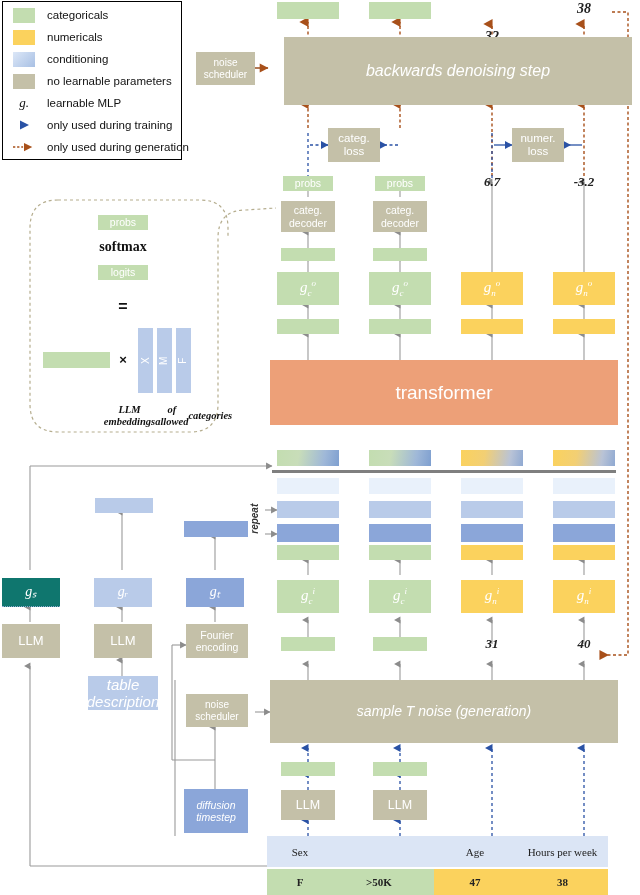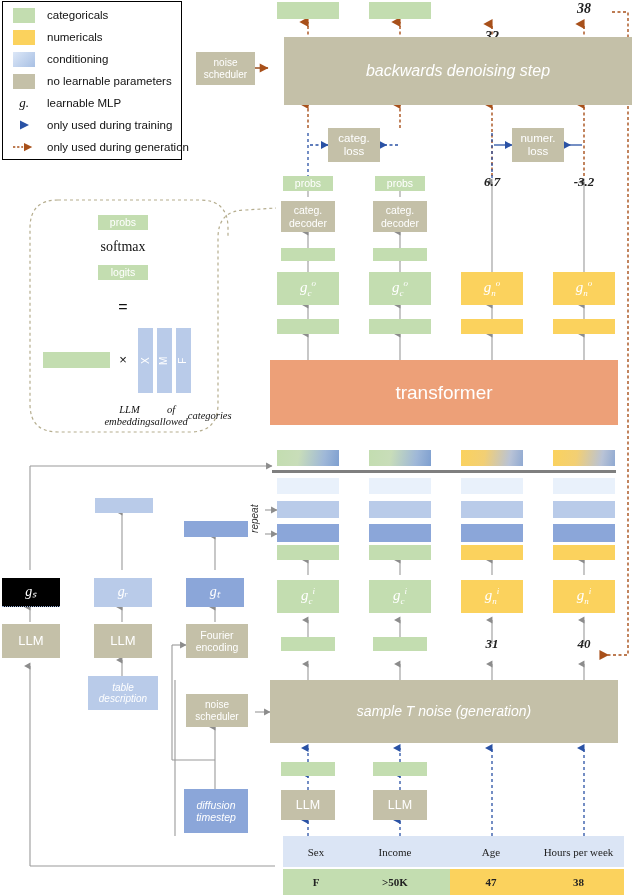--- a/index.html
+++ b/index.html
@@ -3,21 +3,21 @@
 <meta charset="utf-8">
 <style>
   html,body{margin:0;padding:0;background:#fff;}
   body{width:640px;height:895px;position:relative;overflow:hidden;
        font-family:"Liberation Sans",sans-serif;}
   .cv{position:absolute;left:0;top:0;width:640px;height:895px;}
   
   .bx{position:absolute;box-sizing:border-box;display:flex;align-items:center;
       justify-content:center;text-align:center;line-height:1.15;}
   .lbl{position:absolute;box-sizing:border-box;display:flex;align-items:center;
-       justify-content:center;text-align:center;line-height:1.15;}
+       justify-content:center;text-align:center;line-height:1.15;font-weight:bold;}
   .green{background:#c3ddb0;}
   .yellow{background:#fbd martin;}
   .yellow{background:#fbd25d;}
   .gray{background:#c4c0a8;color:#fff;}
   .orange{background:#eda078;color:#fff;}
   .cond2{background:#b9cbe9;}
   .cond3{background:#8ba6d9;}
   .cond0{background:#e9f1fb;}
   .gradgb{background:linear-gradient(100deg,#c3ddb0 0%,#c8ddb9 35%,#9fb8d8 75%,#7e9fd0 100%);}
   .gradyb{background:linear-gradient(100deg,#fbd25d 0%,#f2cf74 38%,#b9c3d6 78%,#8fa9d2 100%);}
@@ -314,38 +314,38 @@
 <div class="bx yellow" style="left:461px;top:545px;width:62px;height:15px;"></div>
 <div class="bx yellow" style="left:553px;top:545px;width:62px;height:15px;"></div>
 
 <div class="lbl" style="left:233px;top:497px;width:44px;height:44px;">
   <span class="rot ital" style="font-size:10px;color:#333;white-space:nowrap;">repeat</span>
 </div>
 
 <div class="bx cond2" style="left:95px;top:498px;width:58px;height:15px;"></div>
 <div class="bx cond3" style="left:184px;top:521px;width:64px;height:16px;"></div>
 
-<div class="bx" style="left:2px;top:578px;width:58px;height:29px;background:#000000;border-bottom:1px dotted #8fa9d2;">
+<div class="bx" style="left:2px;top:578px;width:58px;height:29px;background:#0f766e;border-bottom:1px dotted #8fa9d2;">
   <span class="mlp" style="font-size:14px;">gₛ</span>
 </div>
 <div class="bx cond2" style="left:94px;top:578px;width:58px;height:29px;">
   <span class="mlp" style="font-size:14px;">gᵣ</span>
 </div>
 <div class="bx cond3" style="left:186px;top:578px;width:58px;height:29px;">
   <span class="mlp" style="font-size:14px;">gₜ</span>
 </div>
 
 <div class="bx gray" style="left:2px;top:624px;width:58px;height:34px;font-size:13px;">LLM</div>
 <div class="bx gray" style="left:94px;top:624px;width:58px;height:34px;font-size:13px;">LLM</div>
 <div class="bx gray" style="left:186px;top:624px;width:62px;height:34px;font-size:10.5px;">
   <span style="white-space:pre-line;">Fourier
 encoding</span>
 </div>
 
-<div class="bx cond2 ital" style="left:88px;top:676px;width:70px;height:34px;font-size:10px;color:#fff;">
+<div class="bx cond2 ital" style="left:88px;top:676px;width:70px;height:34px;font-size:15px;color:#fff;">
   <span style="white-space:pre-line;">table
 description</span>
 </div>
 
 <div class="bx gray" style="left:186px;top:694px;width:62px;height:33px;font-size:10px;">
   <span style="white-space:pre-line;">noise
 scheduler</span>
 </div>
 
 <div class="bx cond3 ital" style="left:184px;top:789px;width:64px;height:44px;font-size:10.5px;color:#fff;">
@@ -381,24 +381,23 @@
 
 <div class="bx gray ital" style="left:270px;top:680px;width:348px;height:63px;font-size:14px;flex-direction:column;">
   <span>sample T noise (generation)</span>
 </div>
 
 <div class="bx green" style="left:281px;top:762px;width:54px;height:14px;"></div>
 <div class="bx green" style="left:373px;top:762px;width:54px;height:14px;"></div>
 <div class="bx gray" style="left:281px;top:790px;width:54px;height:30px;font-size:12.5px;">LLM</div>
 <div class="bx gray" style="left:373px;top:790px;width:54px;height:30px;font-size:12.5px;">LLM</div>
 
-<div style="position:absolute;left:283px;top:836px;width:275px;height:59px;">
+<div style="position:absolute;left:267px;top:836px;width:275px;height:59px;">
   <div class="tbl-hdr" style="position:absolute;left:0;top:0;width:341px;height:31px;"></div>
   <div class="tcell" style="left:0;top:0;width:66px;height:31px;">Sex</div>
-  <div class="tcell" style="left:66px;top:0;width:92px;height:31px;">Income</div>
   <div class="tcell" style="left:175px;top:0;width:66px;height:31px;">Age</div>
   <div class="tcell" style="left:250px;top:0;width:91px;height:31px;">Hours per week</div>
 
   <div style="position:absolute;left:0;top:33px;width:167px;height:26px;background:#c3ddb0;"></div>
   <div style="position:absolute;left:167px;top:33px;width:174px;height:26px;background:#fbd25d;"></div>
   <div class="tcell" style="left:0;top:33px;width:66px;height:26px;font-weight:bold;">F</div>
   <div class="tcell" style="left:66px;top:33px;width:92px;height:26px;font-weight:bold;">&gt;50K</div>
   <div class="tcell" style="left:175px;top:33px;width:66px;height:26px;font-weight:bold;">47</div>
   <div class="tcell" style="left:250px;top:33px;width:91px;height:26px;font-weight:bold;">38</div>
 </div>

